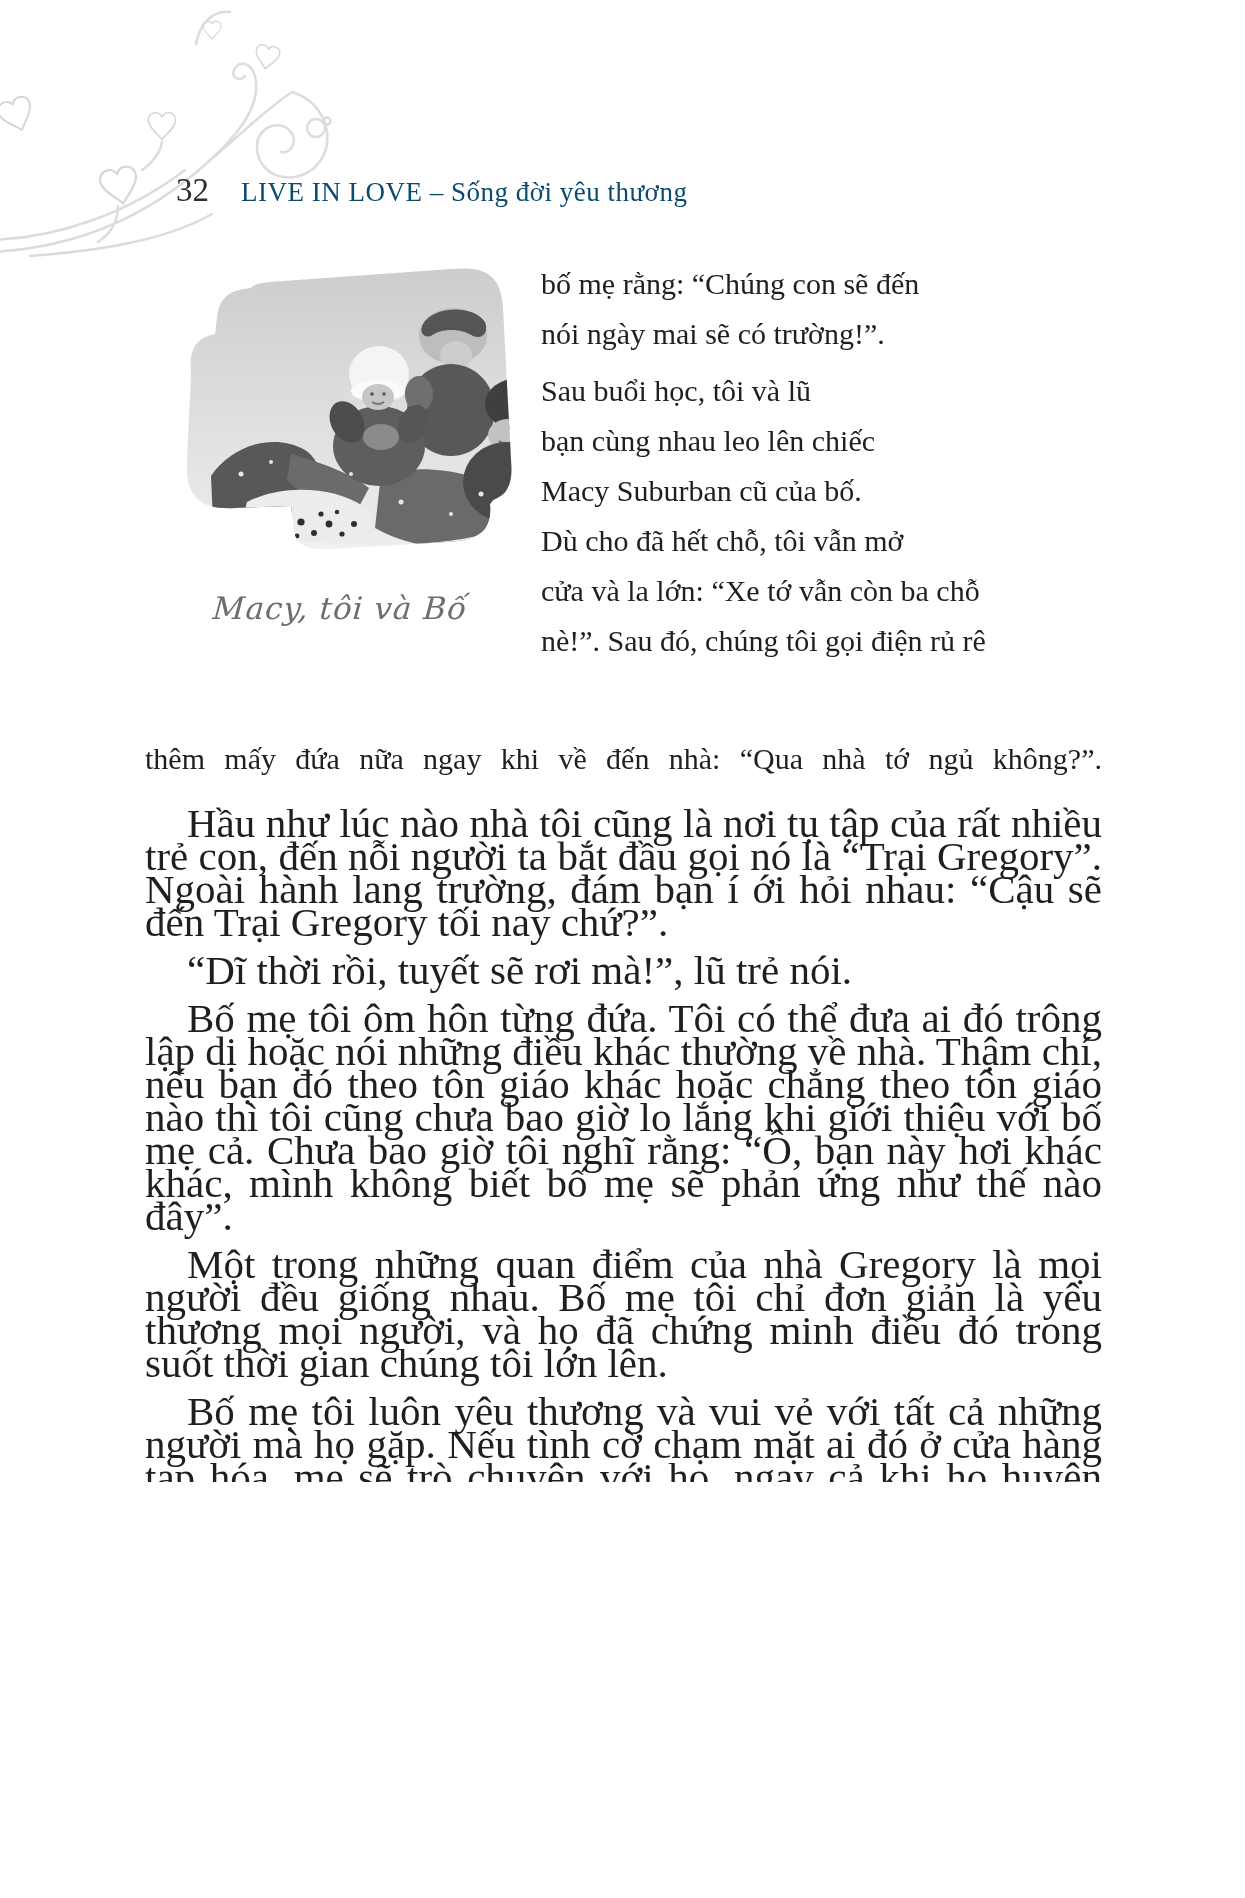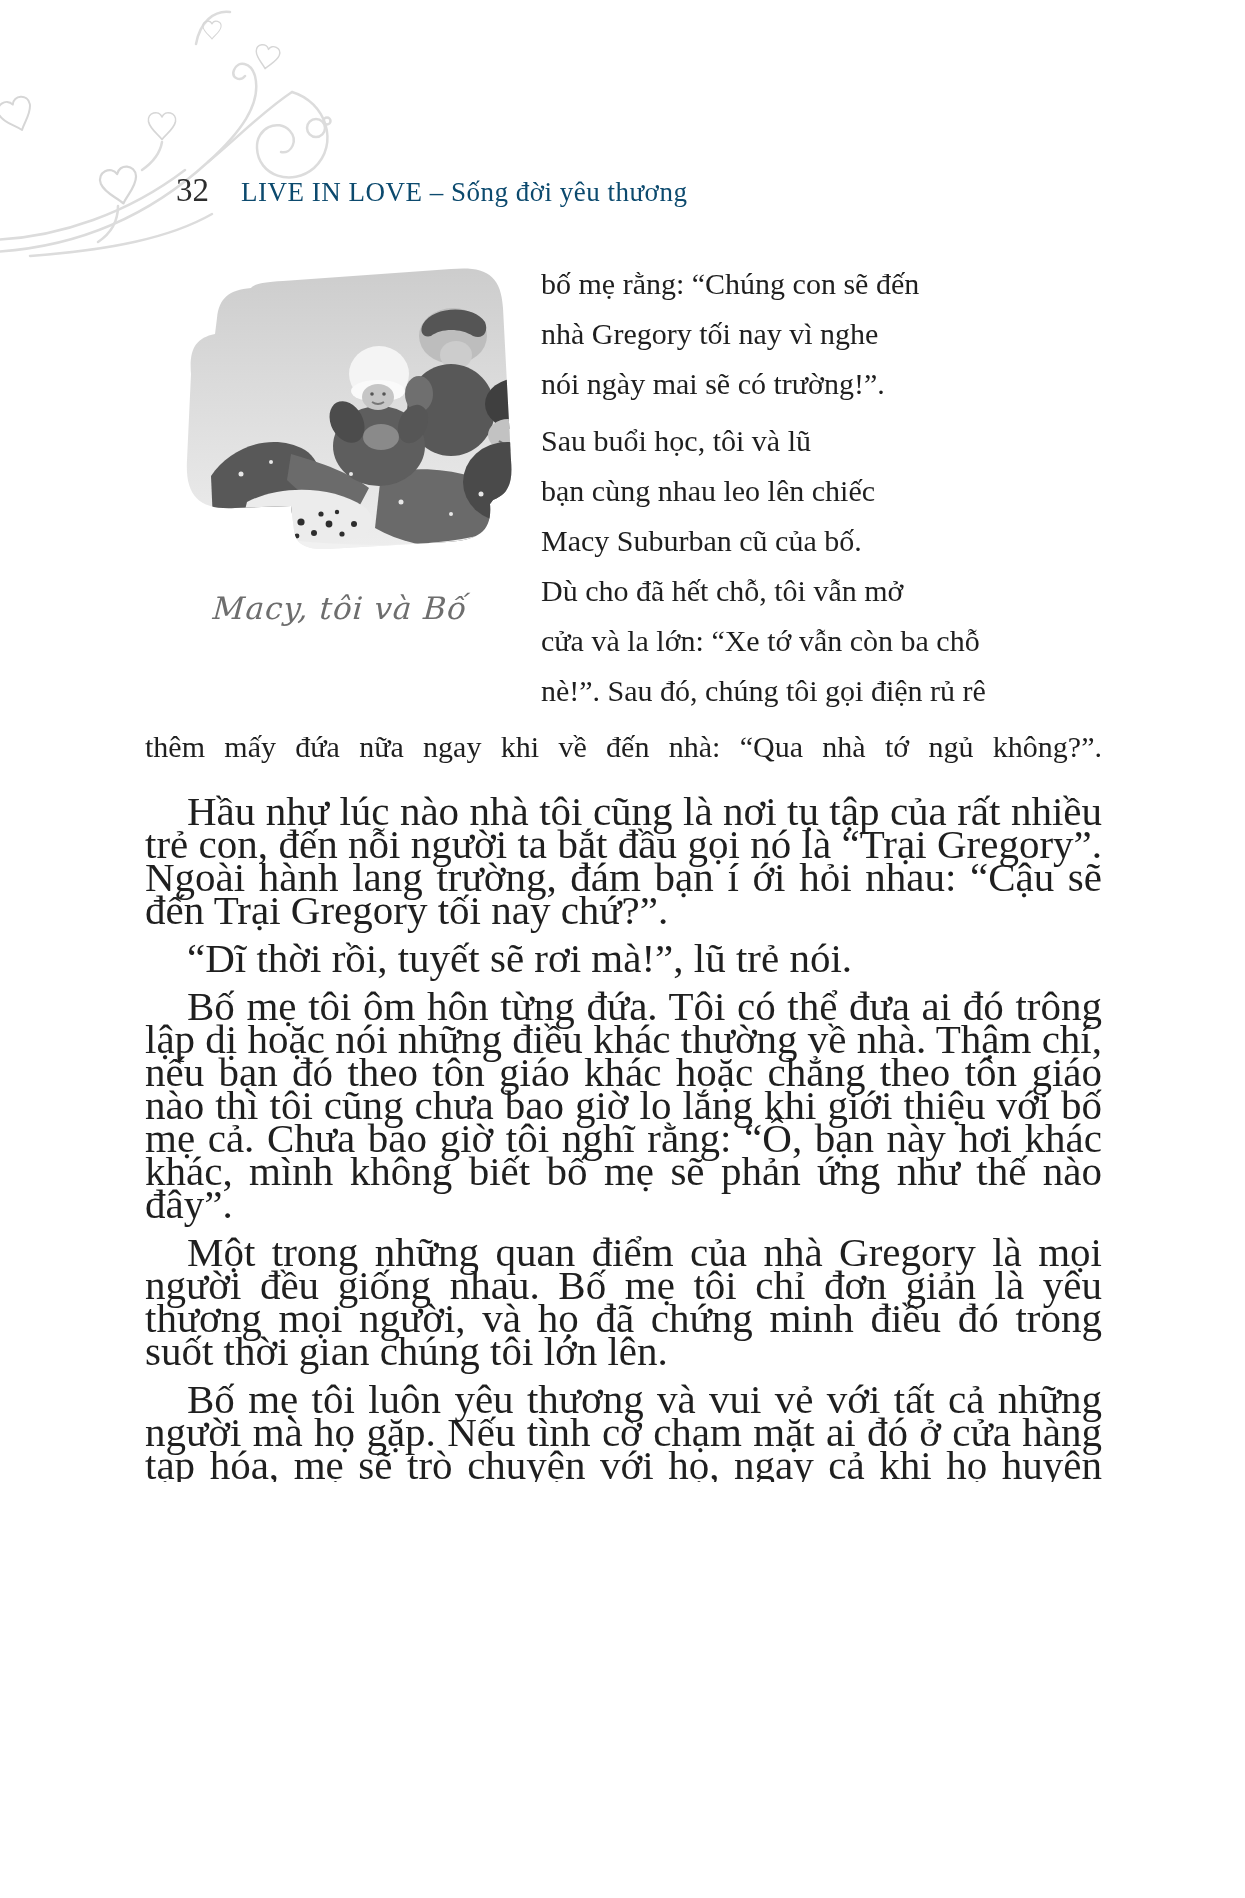--- a/index.html
+++ b/index.html
@@ -73,21 +73,21 @@
     font-size: 30px;
     line-height: 50px;
     color: #1f1f1f;
   }
   .wrap-line.pbreak { margin-top: 7px; }
   .bridge {
     font-size: 30px;
     line-height: 46px;
     text-align: justify;
     text-align-last: justify;
-    margin-top: 4px;
+    margin-top: 16px;
   }
   .para {
     font-size: 41px;
     line-height: 33px;
     text-align: justify;
     text-indent: 42px;
     margin-top: 15px;
   }
   .para.first { margin-top: 25px; }
 </style>
@@ -200,21 +200,20 @@
               <circle cx="330" cy="270" r="2.5"></circle>
                 <circle cx="200" cy="250" r="2"></circle>
             </g>
           </g>
         </svg>
         <div class="photo-caption">Macy, tôi và Bố</div>
       </div>
 
       <div class="wrap-col">
         <div class="wrap-line">bố mẹ rằng: “Chúng con sẽ đến</div>
-        <div class="wrap-line">nhà Gregory tối nay vì nghe</div>
         <div class="wrap-line">nói ngày mai sẽ có trường!”.</div>
         <div class="wrap-line pbreak">Sau buổi học, tôi và lũ</div>
         <div class="wrap-line">bạn cùng nhau leo lên chiếc</div>
         <div class="wrap-line">Macy Suburban cũ của bố.</div>
         <div class="wrap-line">Dù cho đã hết chỗ, tôi vẫn mở</div>
         <div class="wrap-line">cửa và la lớn: “Xe tớ vẫn còn ba chỗ</div>
         <div class="wrap-line">nè!”. Sau đó, chúng tôi gọi điện rủ rê</div>
       </div>
     </div>
 

